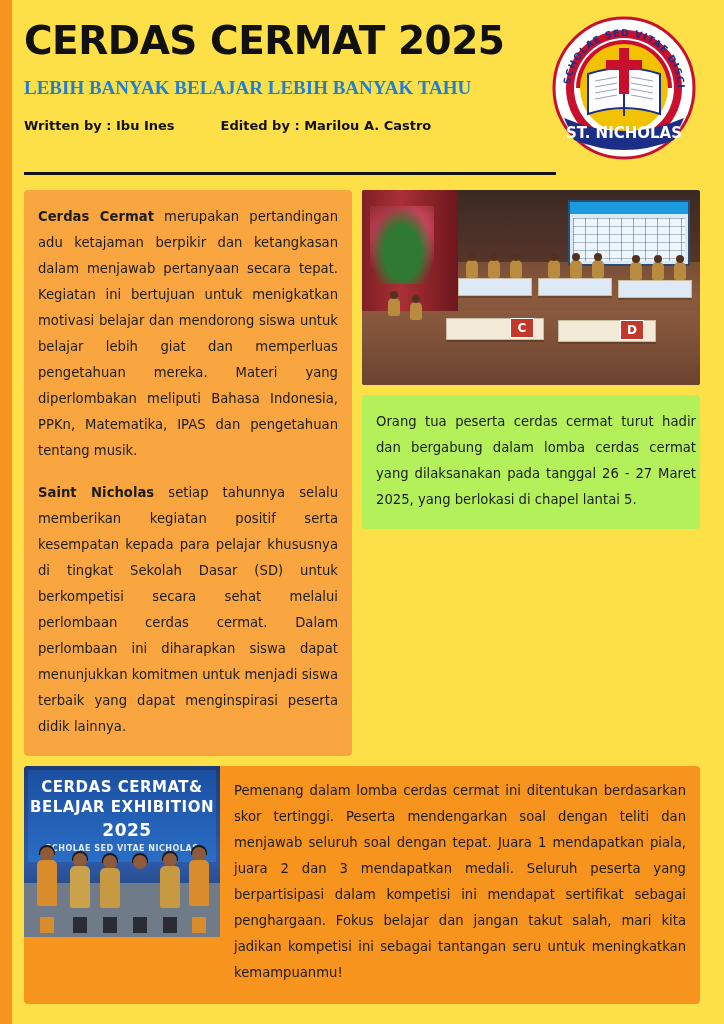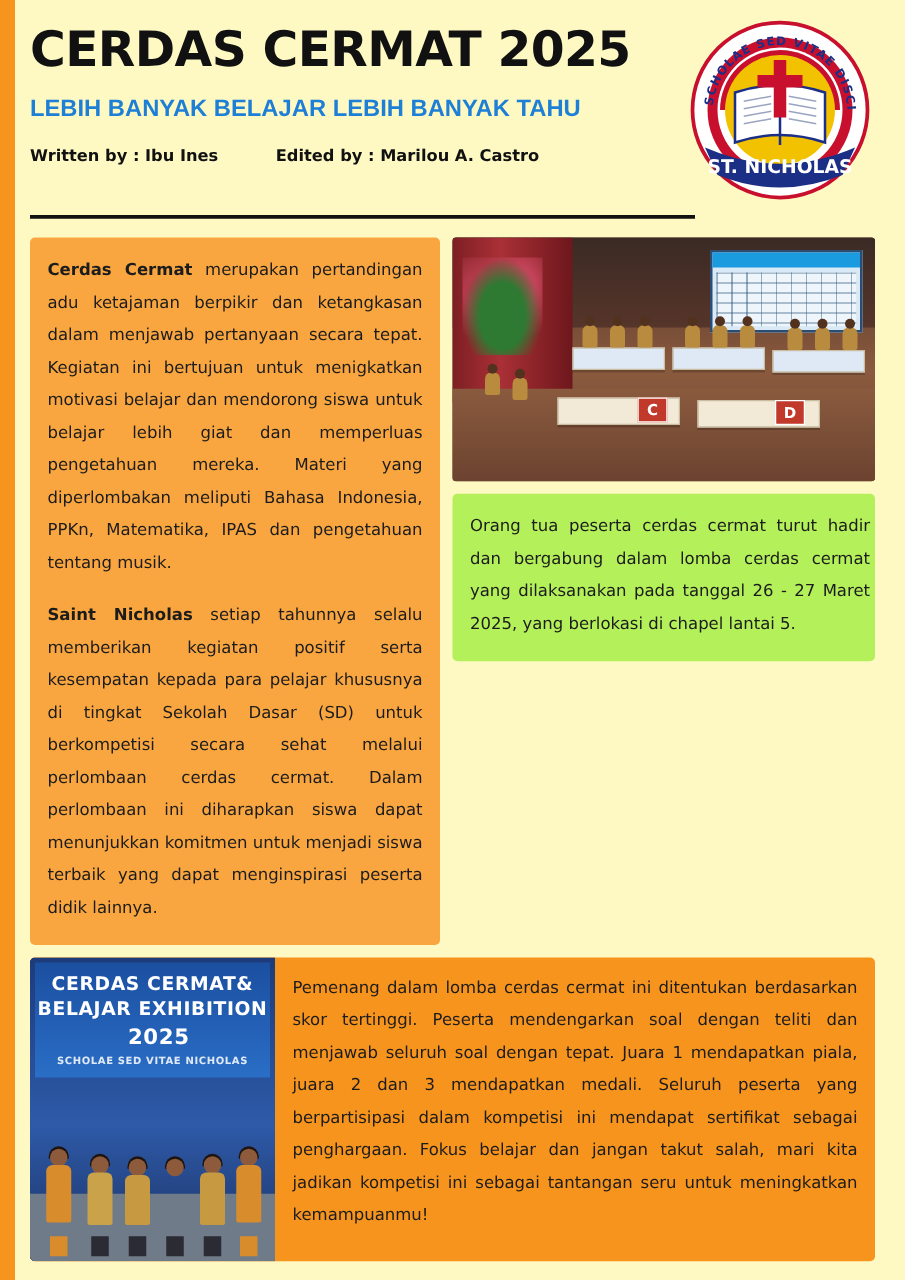--- a/index.html
+++ b/index.html
@@ -10,21 +10,21 @@
     width: 724px;
     height: 1024px;
     background: #f3f3f3;
     font-family: "DejaVu Sans", sans-serif;
     overflow: hidden;
   }
   .page {
     position: relative;
     width: 724px;
     height: 1024px;
-    background: #fef9c3;
+    background: #fde047;
     box-sizing: border-box;
     overflow: hidden;
   }
   
   .left-bar {
     position: absolute;
     left: 0;
     top: 0;
     width: 12px;
     height: 1024px;
@@ -46,21 +46,21 @@
     font-family: "DejaVu Sans", sans-serif;
     font-weight: bold;
     font-size: 39px;
     letter-spacing: -0.5px;
     color: #111111;
     margin: 0;
     padding: 0;
     line-height: 46px;
   }
   .subtitle {
-    font-family: Liberation Sans, sans-serif;
+    font-family: Liberation Serif, serif;
     font-weight: bold;
     font-size: 19px;
     color: #1e7fd6;
     margin: 12px 0 0 0;
     letter-spacing: 0px;
     line-height: 24px;
   }
   .byline {
     margin-top: 18px;
     display: flex;
@@ -155,21 +155,21 @@
     margin-top: 10px;
     display: flex;
     gap: 0px;
     background: #f7941e;
     border-radius: 4px;
     overflow: hidden;
     min-height: 238px;
   }
   .photo2 {
     width: 196px;
-    height: 243px;
+    height: 171px;
     position: relative;
     overflow: hidden;
     background: #2b3a63;
     flex: 0 0 196px;
   }
   .row2-text {
     padding: 12px 14px 12px 14px;
     flex: 1 1 auto;
   }
 

